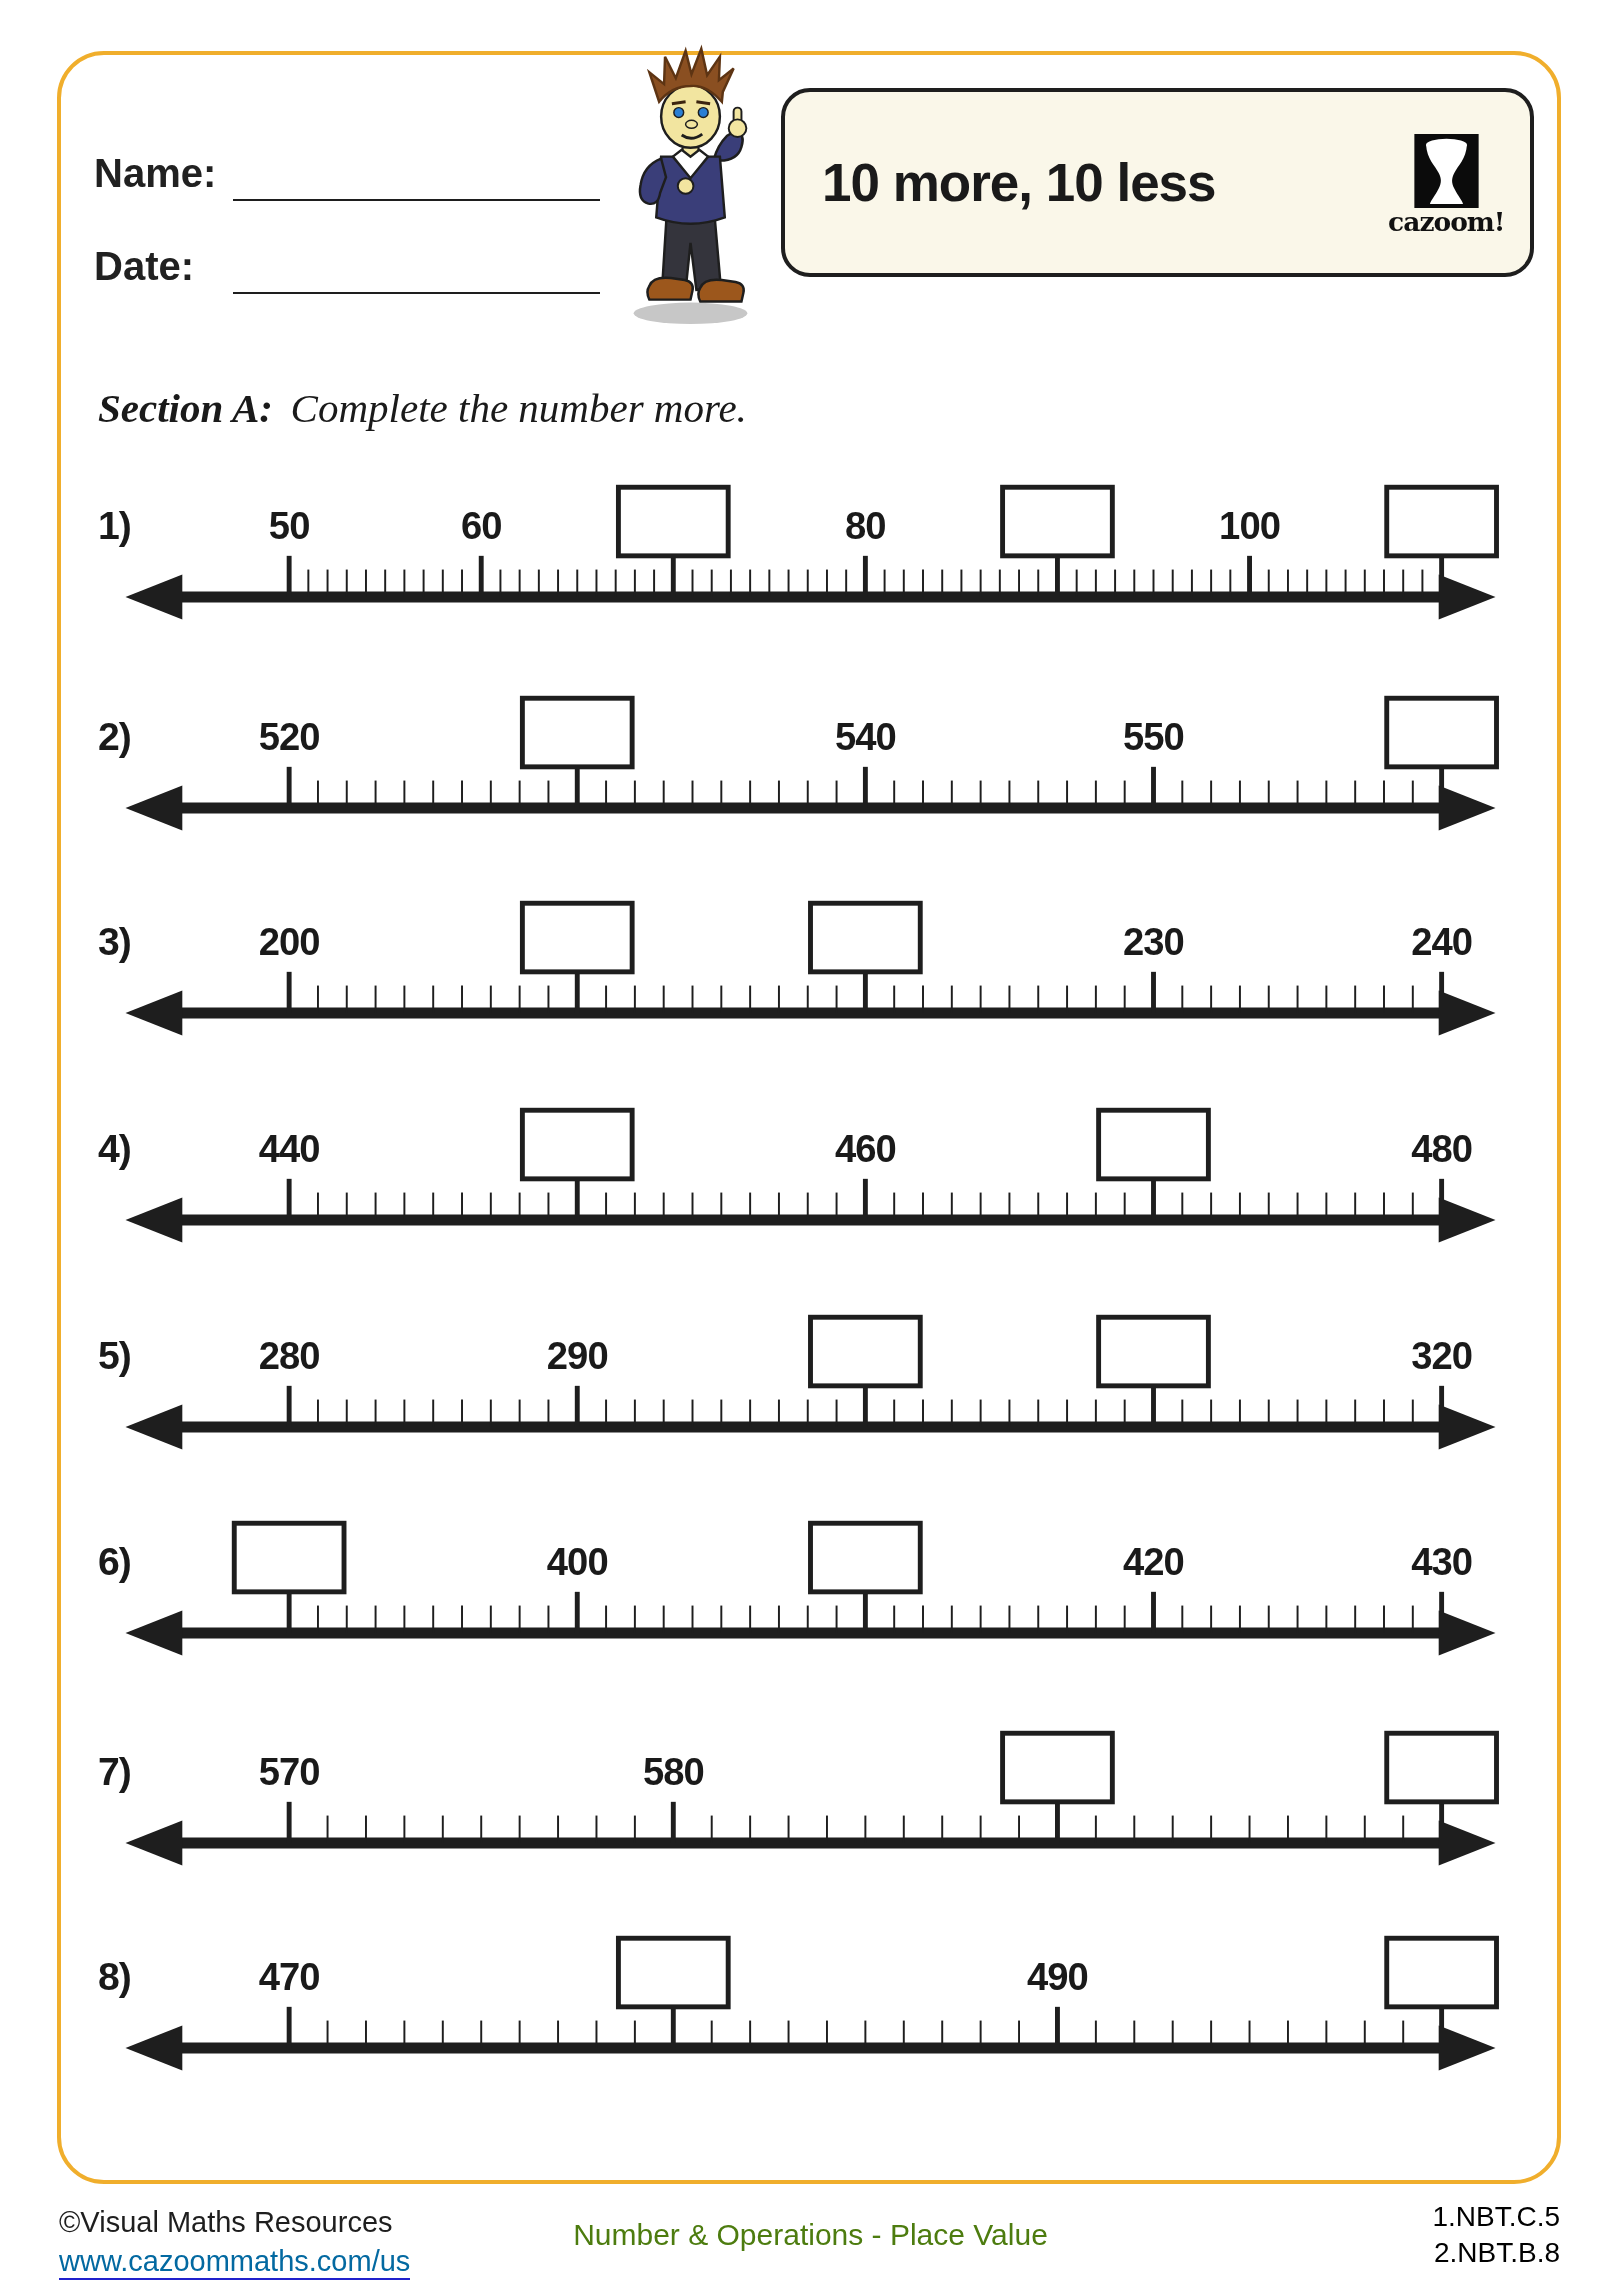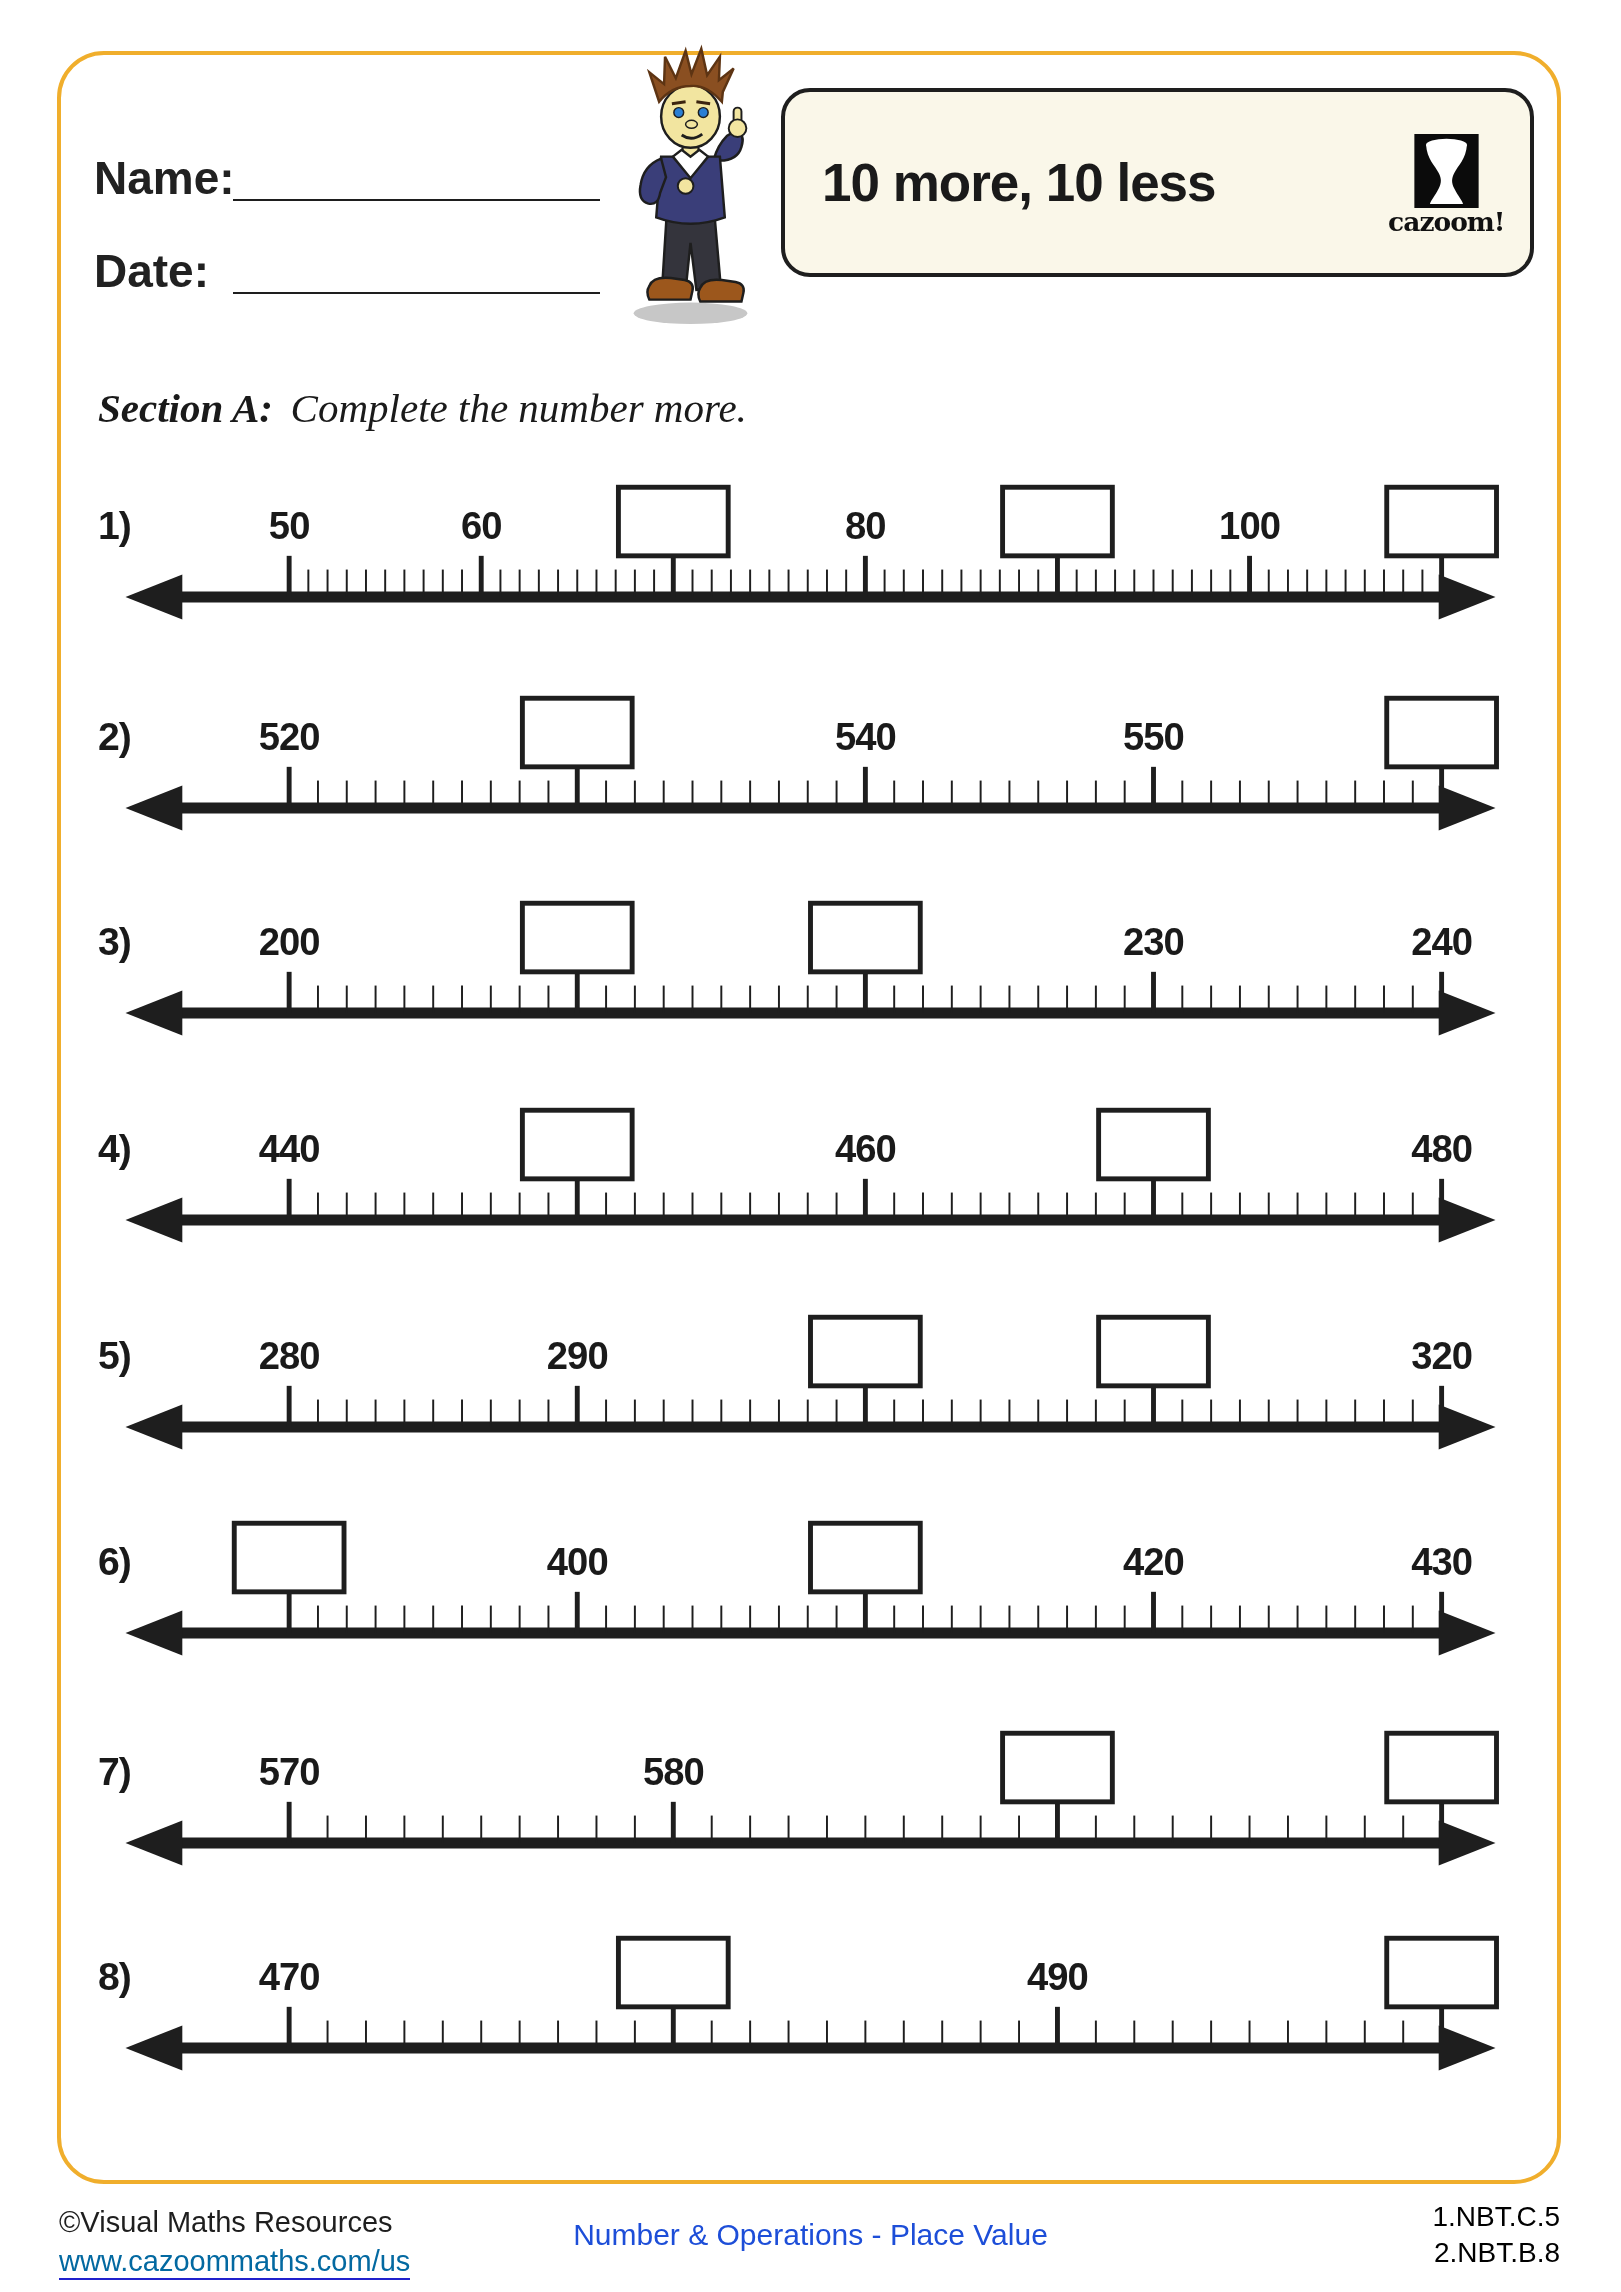--- a/index.html
+++ b/index.html
@@ -6,21 +6,21 @@
   body{
     width:1621px;height:2293px;background:#ffffff;
     font-family:"Liberation Sans",sans-serif;color:#1e1e1e;
     position:relative;overflow:hidden;
   }
   .page-border{
     position:absolute;left:57px;top:51px;width:1504px;height:2133px;
     border:4.9px solid #F0AE2C;border-radius:47px;box-sizing:border-box;
   }
   
-  .field-label{position:absolute;font-weight:bold;font-size:46px;color:#212121;}
+  .field-label{position:absolute;font-weight:bold;font-size:40px;color:#212121;}
   .name-label{left:94px;top:151px;}
   .date-label{left:94px;top:244px;}
   .write-line{position:absolute;height:0;border-top:2px solid #1e1e1e;width:367px;left:233px;}
   .name-line{top:199px;}
   .date-line{top:292px;}
   .character{position:absolute;left:610px;top:41px;}
   .title-box{
     position:absolute;left:781px;top:88px;width:753px;height:189px;
     background:#FAF7E9;border:4.9px solid #1e1e1e;border-radius:29px;box-sizing:border-box;
     display:flex;align-items:center;justify-content:space-between;
@@ -37,21 +37,21 @@
     position:absolute;left:98px;top:384px;
     font-family:"Liberation Serif",serif;font-style:italic;font-size:41px;color:#1a1a1a;
   }
   .section-label{font-weight:bold;margin-right:17.6px;}
   
   #number-lines-area{position:absolute;left:0;top:0;width:1621px;height:2293px;}
   .nl-row{position:absolute;left:0;}
   
   .footer-left{position:absolute;left:59px;top:2203px;font-size:29px;line-height:39px;}
   .footer-url{color:#0369a1;text-decoration:none;border-bottom:2.9px solid #2121CC;padding-bottom:1px;text-align:center;}
-  .footer-center{position:absolute;left:0;top:2218px;width:1621px;text-align:center;font-size:30px;color:#1d4ed8;}
+  .footer-center{position:absolute;left:0;top:2218px;width:1621px;text-align:center;font-size:30px;color:#4d7c0f;}
   .footer-right{position:absolute;right:61px;top:2199px;text-align:right;font-size:28px;line-height:36px;color:#000000;}
 </style>
 </head>
 <body>
 
 <div class="page-border"></div>
 
 <div class="field-label name-label">Name:</div>
 <div class="write-line name-line"></div>
 <div class="field-label date-label">Date:</div>

